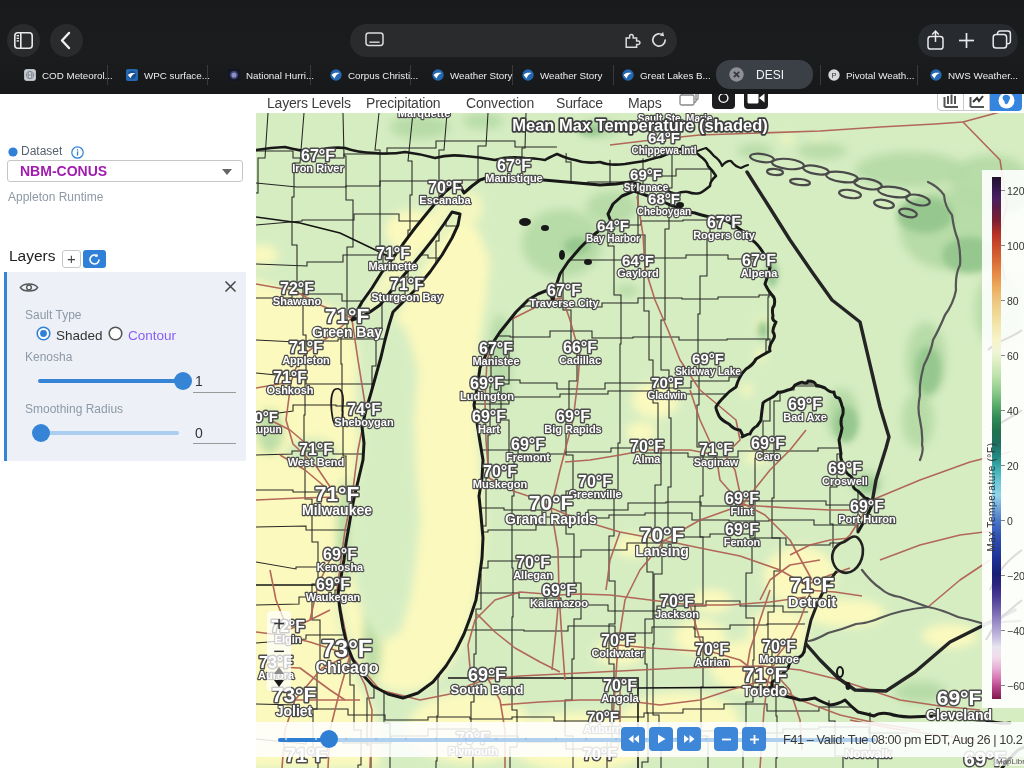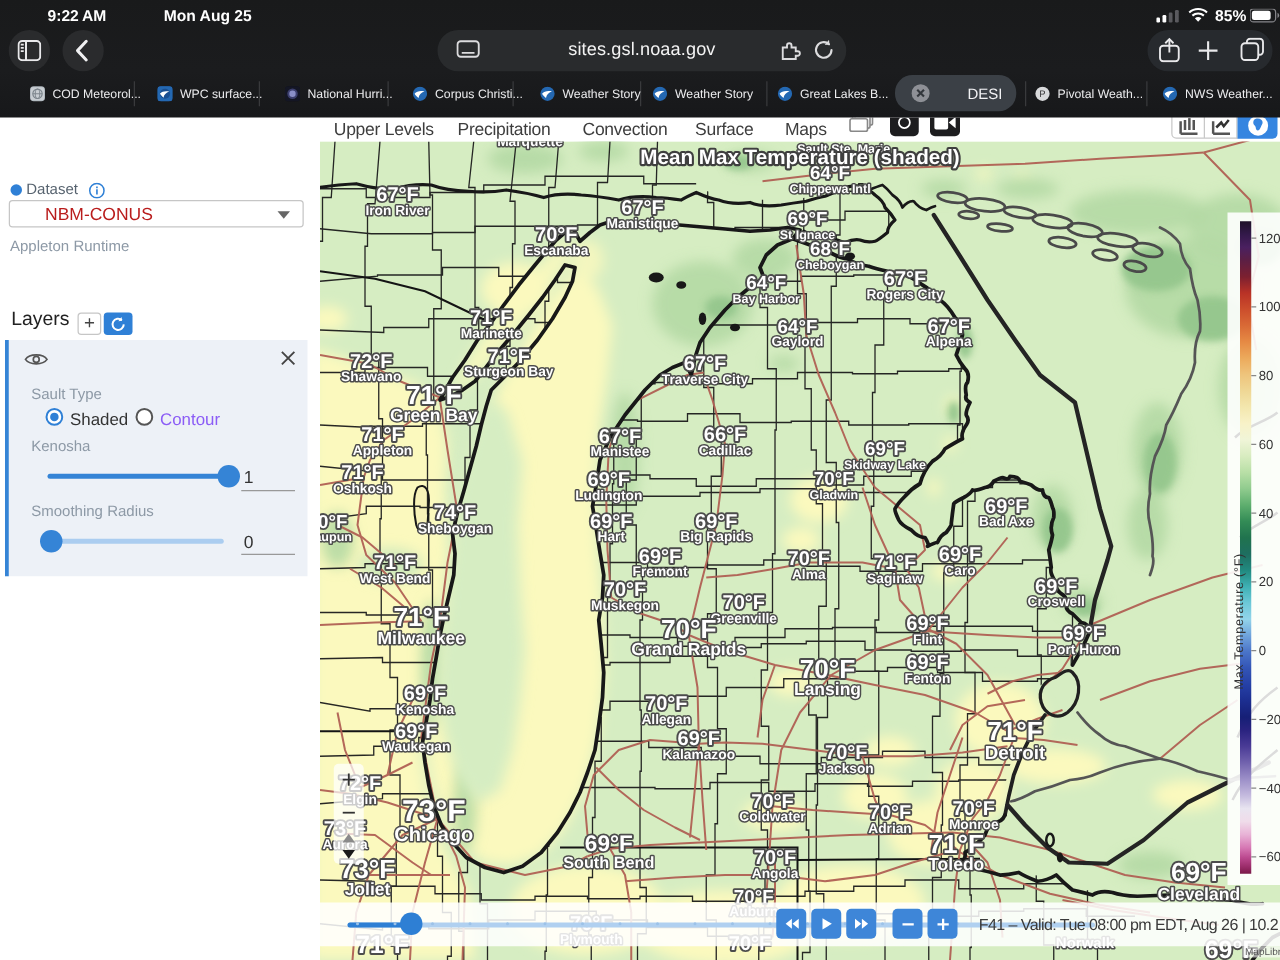--- a/index.html
+++ b/index.html
@@ -31,22 +31,22 @@
 #desipill { position:absolute; left:716px; top:-2px; width:97px; height:29px;
   border-radius:14px; background:#3b4046; display:flex; align-items:center; }
 
 
 #page { position:absolute; left:0; top:94px; width:1024px; height:674px; background:#fff; }
 
 
 #sidebar { position:absolute; left:0; top:7px; width:216px; height:674px; background:#fff; z-index:5;margin-top:37px; }
 .sblabel { color:#8d99a6; font-size:12px; }
 .sbselect { position:absolute; left:7px; width:236px; height:22px; border:1px solid #c6c6c6;
-  border-radius:3px; background:#fff; color:#b91c1c; font-size:14px; line-height:20px;
-  padding-left:28px; }
+  border-radius:3px; background:#fff; color:#a21caf; font-size:14px; line-height:20px;
+  padding-left:12px;font-weight:bold; }
 .sbchev { position:absolute; right:10px; top:8px; width:0; height:0;
   border-left:5px solid transparent; border-right:5px solid transparent;
   border-top:6px solid #666; }
 #layerpanel { position:absolute; left:4px; top:134px; width:242px; height:189px;
   background:#edf1f7; border-left:3px solid #3584d6; }
 
 
 #main { position:absolute; left:256px; top:0; width:768px; height:674px; }
 #topnav { position:absolute; left:0; top:0; width:768px; height:19px; background:#fff;
   overflow:hidden; }
@@ -55,44 +55,20 @@
 .tbtn { position:absolute; top:614px; width:24px; height:24px; background:#3e86d8;
   border-radius:4px; display:flex; align-items:center; justify-content:center; }
 #chrome { z-index:20; }
 #page { z-index:1; }
 </style>
 </head>
 <body>
 <div id="app">
 
 <div id="chrome">
-  <div id="status">
-    <span class="st" style="left:38px;">9:22 AM</span>
-    <span class="st" style="left:131px;">Mon Aug 25</span>
-
-    <svg class="st" style="left:925px; top:7px;" width="20" height="12">
-      <rect x="0" y="7" width="3" height="4" rx="1" fill="#fff"></rect>
-      <rect x="5" y="5" width="3" height="6" rx="1" fill="#fff"></rect>
-      <rect x="10" y="3" width="3" height="8" rx="1" fill="#5a5a5e"></rect>
-      <rect x="15" y="1" width="3" height="10" rx="1" fill="#5a5a5e"></rect>
-    </svg>
-
-    <svg class="st" style="left:950px; top:6px;" width="17" height="13" viewBox="0 0 17 13">
-      <path d="M8.5 11.4 L5.9 8.6 a4.2 4.2 0 0 1 5.2 0 Z" fill="#fff"></path>
-      <path d="M3.9 6.5 a7 7 0 0 1 9.2 0" stroke="#fff" stroke-width="1.7" fill="none"></path>
-      <path d="M1.4 4 a10.5 10.5 0 0 1 14.2 0" stroke="#fff" stroke-width="1.7" fill="none"></path>
-    </svg>
-    <span class="st" style="left:972px;">85%</span>
-
-    <svg class="st" style="left:1000px; top:7px;" width="24" height="12">
-      <rect x="0" y="0" width="20.5" height="10.5" rx="2.8" fill="none" stroke="#86868a" stroke-width="1"></rect>
-      <rect x="1.5" y="1.5" width="15" height="7.5" rx="1.8" fill="#fff"></rect>
-      <path d="M22 3.2 a2.3 2.3 0 0 1 0 4.2 Z" fill="#86868a"></path>
-    </svg>
-  </div>
   <div id="toolbar">
 
     <div class="circbtn" style="left:7px;"></div>
     <svg style="position:absolute;left:14px;top:10px;" width="19" height="17" viewBox="0 0 19 17">
       <rect x="0.8" y="0.8" width="17.4" height="15.4" rx="3" fill="none" stroke="#e9e9eb" stroke-width="1.6"></rect>
       <line x1="6.8" y1="1" x2="6.8" y2="16" stroke="#e9e9eb" stroke-width="1.6"></line>
       <rect x="2.6" y="3" width="2.4" height="1.4" fill="#e9e9eb"></rect>
       <rect x="2.6" y="5.6" width="2.4" height="1.4" fill="#e9e9eb"></rect>
       <rect x="2.6" y="8.2" width="2.4" height="1.4" fill="#e9e9eb"></rect>
     </svg>
@@ -100,21 +76,20 @@
     <div class="circbtn" style="left:50px;"></div>
     <svg style="position:absolute;left:59px;top:9px;" width="12" height="19" viewBox="0 0 12 19">
       <path d="M10 2 L3 9.5 L10 17" stroke="#f0f0f2" stroke-width="2.4" fill="none" stroke-linecap="round" stroke-linejoin="round"></path>
     </svg>
 
     <div id="addrbar">
       <svg style="position:absolute;left:15px;top:8px;" width="19" height="17" viewBox="0 0 19 17">
         <rect x="1" y="1" width="17" height="12.4" rx="2.6" fill="none" stroke="#dcdcde" stroke-width="1.5"></rect>
         <line x1="4.4" y1="10.2" x2="14.6" y2="10.2" stroke="#dcdcde" stroke-width="1.4"></line>
       </svg>
-      <div class="url">sites.gsl.noaa.gov</div>
 
       <svg style="position:absolute;left:274px;top:8px;" width="19" height="17" viewBox="0 0 19 17">
         <path d="M2.2 6 h3.4 v-1.6 a1.8 1.8 0 0 1 3.6 0 V6 h3.4 v3 h1.5 a1.8 1.8 0 0 1 0 3.6 h-1.5 v2.6 H2.2 Z" fill="none" stroke="#dcdcde" stroke-width="1.5"></path>
       </svg>
 
       <svg style="position:absolute;left:300px;top:7px;" width="18" height="18" viewBox="0 0 18 18">
         <path d="M15.2 9 a6.2 6.2 0 1 1 -2.0 -4.6" stroke="#dcdcde" stroke-width="1.7" fill="none" stroke-linecap="round"></path>
         <path d="M13.2 0.8 l0.4 3.8 -3.8 0.3 z" fill="#dcdcde"></path>
       </svg>
     </div>
@@ -174,21 +149,21 @@
             </svg></span>Weather Story</div>
     <div class="fav" style="left:622px;"><span class="ficon" style="background:transparent;"><svg width="12" height="12" viewBox="0 0 16 16">
               <circle cx="8" cy="8" r="7.6" fill="#2468b2"></circle>
               <path d="M2.2 8 C4.6 5 7.6 4.6 12.8 5.2 C9 6.6 7 9 6.4 12.6 C4.8 11.2 3.2 9.8 2.2 8 Z" fill="#fff"></path>
             </svg></span>Great Lakes B...</div>
     <div id="desipill">
           <svg style="margin-left:13px;" width="15" height="15">
             <circle cx="7.5" cy="7.5" r="7.2" fill="#8e9096"></circle>
             <path d="M4.8 4.8 L10.2 10.2 M10.2 4.8 L4.8 10.2" stroke="#33373c" stroke-width="1.7"></path>
           </svg>
-          <span style="color:#f2f2f4;font-size:12px;margin-left:30px;">DESI</span>
+          <span style="color:#f2f2f4;font-size:12px;margin-left:12px;">DESI</span>
         </div>
     <div class="fav" style="left:828px;"><span class="ficon" style="background:transparent;"><svg width="12" height="12" viewBox="0 0 16 16">
               <circle cx="8" cy="8" r="7.6" fill="#d8d9db"></circle>
               <text x="8" y="11.5" text-anchor="middle" font-size="10" font-family="Liberation Sans" fill="#3a3a3c">P</text>
             </svg></span>Pivotal Weath...</div>
     <div class="fav" style="left:930px;"><span class="ficon" style="background:transparent;"><svg width="12" height="12" viewBox="0 0 16 16">
               <circle cx="8" cy="8" r="7.6" fill="#2468b2"></circle>
               <path d="M2.2 8 C4.6 5 7.6 4.6 12.8 5.2 C9 6.6 7 9 6.4 12.6 C4.8 11.2 3.2 9.8 2.2 8 Z" fill="#fff"></path>
             </svg></span>NWS Weather...</div>
   </div>
@@ -245,21 +220,21 @@
 
       <div style="position:absolute;left:31px;top:159px;width:141px;height:4px;border-radius:2px;background:#abcdf0;"></div>
       <div style="position:absolute;left:25px;top:152px;width:18px;height:18px;border-radius:50%;background:#3584d6;"></div>
       <span style="position:absolute;left:188px;top:153px;font-size:14px;color:#333;">0</span>
       <div style="position:absolute;left:186px;top:171px;width:43px;height:1px;background:#999;"></div>
     </div>
   </div>
 
   <div id="main">
     <div id="topnav">
-      <span class="navitem" style="left:11px;">Upper Levels</span>
+      <span class="navitem" style="left:11px;">Layers Levels</span>
       <span class="navitem" style="left:110px;">Precipitation</span>
       <span class="navitem" style="left:210px;">Convection</span>
       <span class="navitem" style="left:300px;">Surface</span>
       <span class="navitem" style="left:372px;">Maps</span>
 
       <svg style="position:absolute;left:422px;top:-6px;" width="22" height="22" viewBox="0 0 22 22">
         <rect x="6" y="2" width="14" height="10" rx="1.5" fill="#fff" stroke="#888" stroke-width="1.3"></rect>
         <rect x="4" y="4.5" width="14" height="10" rx="1.5" fill="#fff" stroke="#888" stroke-width="1.3"></rect>
         <rect x="2" y="7" width="14" height="10" rx="1.5" fill="#fff" stroke="#888" stroke-width="1.3"></rect>
       </svg>

